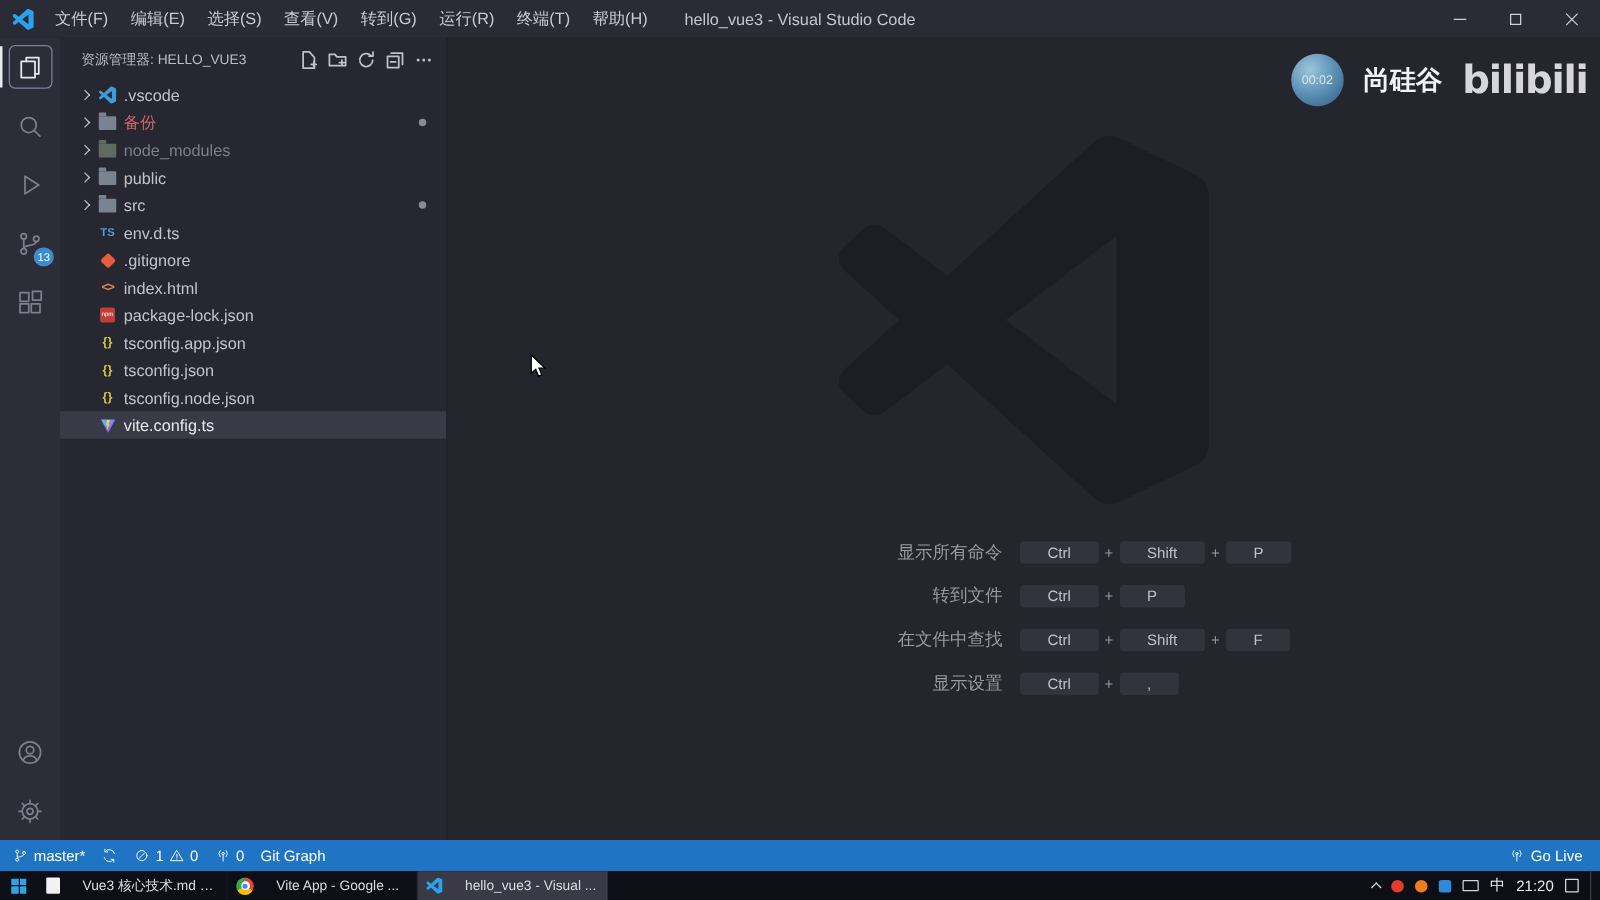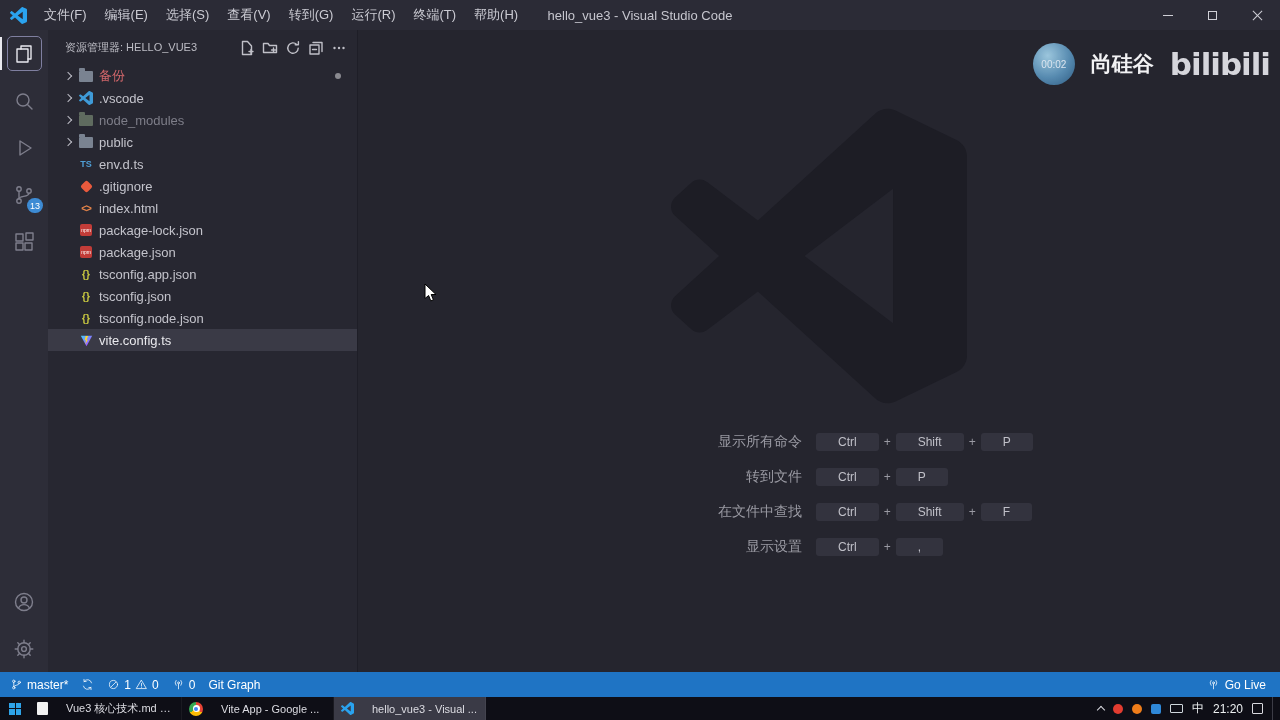--- a/index.html
+++ b/index.html
@@ -243,52 +243,60 @@
           </svg>
           <svg viewBox="0 0 16 16" fill="currentColor">
             <circle cx="3.5" cy="8" r="1.2"></circle>
               <circle cx="8" cy="8" r="1.2"></circle>
               <circle cx="12.5" cy="8" r="1.2"></circle>
           </svg>
         </div>
       </div>
 
       <div class="tree">
-        <div class="row red">
-          <span class="chev"></span>
-          <span class="ficon">
-              <span class="i-folder"></span>
-            </span>
-          <span class="lbl">备份</span>
-          <span class="dot"></span>
-        </div>
         <div class="row">
           <span class="chev"></span>
           <span class="ficon">
               <svg class="i-vsc14" viewBox="0 0 100 100">
                 <use href="#vsc" fill="#3f9bd8"></use>
               </svg>
             </span>
           <span class="lbl">.vscode</span>
         </div>
+        <div class="row red">
+          <span class="chev"></span>
+          <span class="ficon">
+              <span class="i-folder"></span>
+            </span>
+          <span class="lbl">备份</span>
+          <span class="dot"></span>
+        </div>
         <div class="row dim">
           <span class="chev"></span>
           <span class="ficon">
               <span class="i-folder green"></span>
             </span>
           <span class="lbl">node_modules</span>
         </div>
         <div class="row">
           <span class="chev"></span>
           <span class="ficon">
               <span class="i-folder"></span>
             </span>
           <span class="lbl">public</span>
         </div>
         <div class="row">
+          <span class="chev"></span>
+          <span class="ficon">
+              <span class="i-folder"></span>
+            </span>
+          <span class="lbl">src</span>
+          <span class="dot"></span>
+        </div>
+        <div class="row">
           <span class="no-chev"></span>
           <span class="ficon">
               <span class="i-ts">TS</span>
             </span>
           <span class="lbl">env.d.ts</span>
         </div>
         <div class="row">
           <span class="no-chev"></span>
           <span class="ficon">
               <span class="i-git"></span>
@@ -301,27 +309,20 @@
               <span class="i-html">&lt;&gt;</span>
             </span>
           <span class="lbl">index.html</span>
         </div>
         <div class="row">
           <span class="no-chev"></span>
           <span class="ficon">
               <span class="i-npm">npm</span>
             </span>
           <span class="lbl">package-lock.json</span>
-        </div>
-        <div class="row">
-          <span class="no-chev"></span>
-          <span class="ficon">
-              <span class="i-npm">npm</span>
-            </span>
-          <span class="lbl">package.json</span>
         </div>
         <div class="row">
           <span class="no-chev"></span>
           <span class="ficon">
               <span class="i-json">{}</span>
             </span>
           <span class="lbl">tsconfig.app.json</span>
         </div>
         <div class="row">
           <span class="no-chev"></span>

